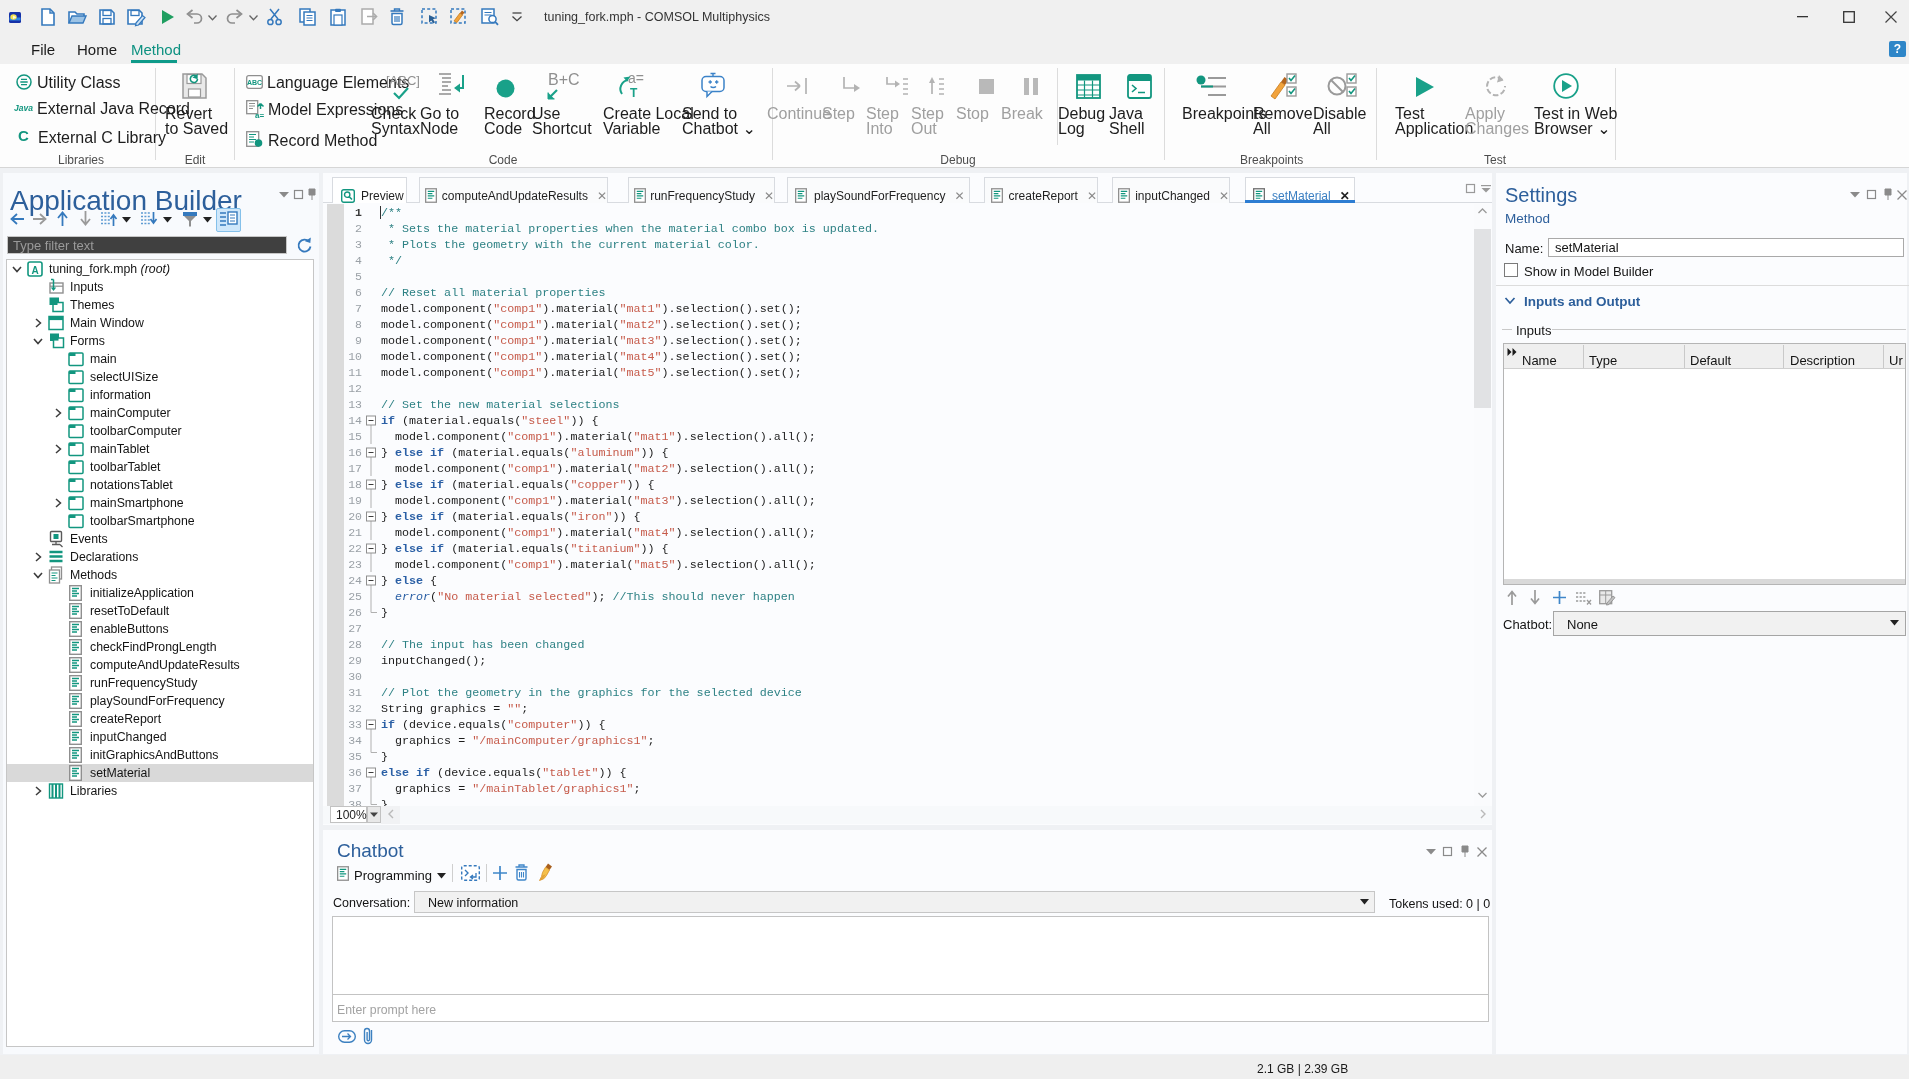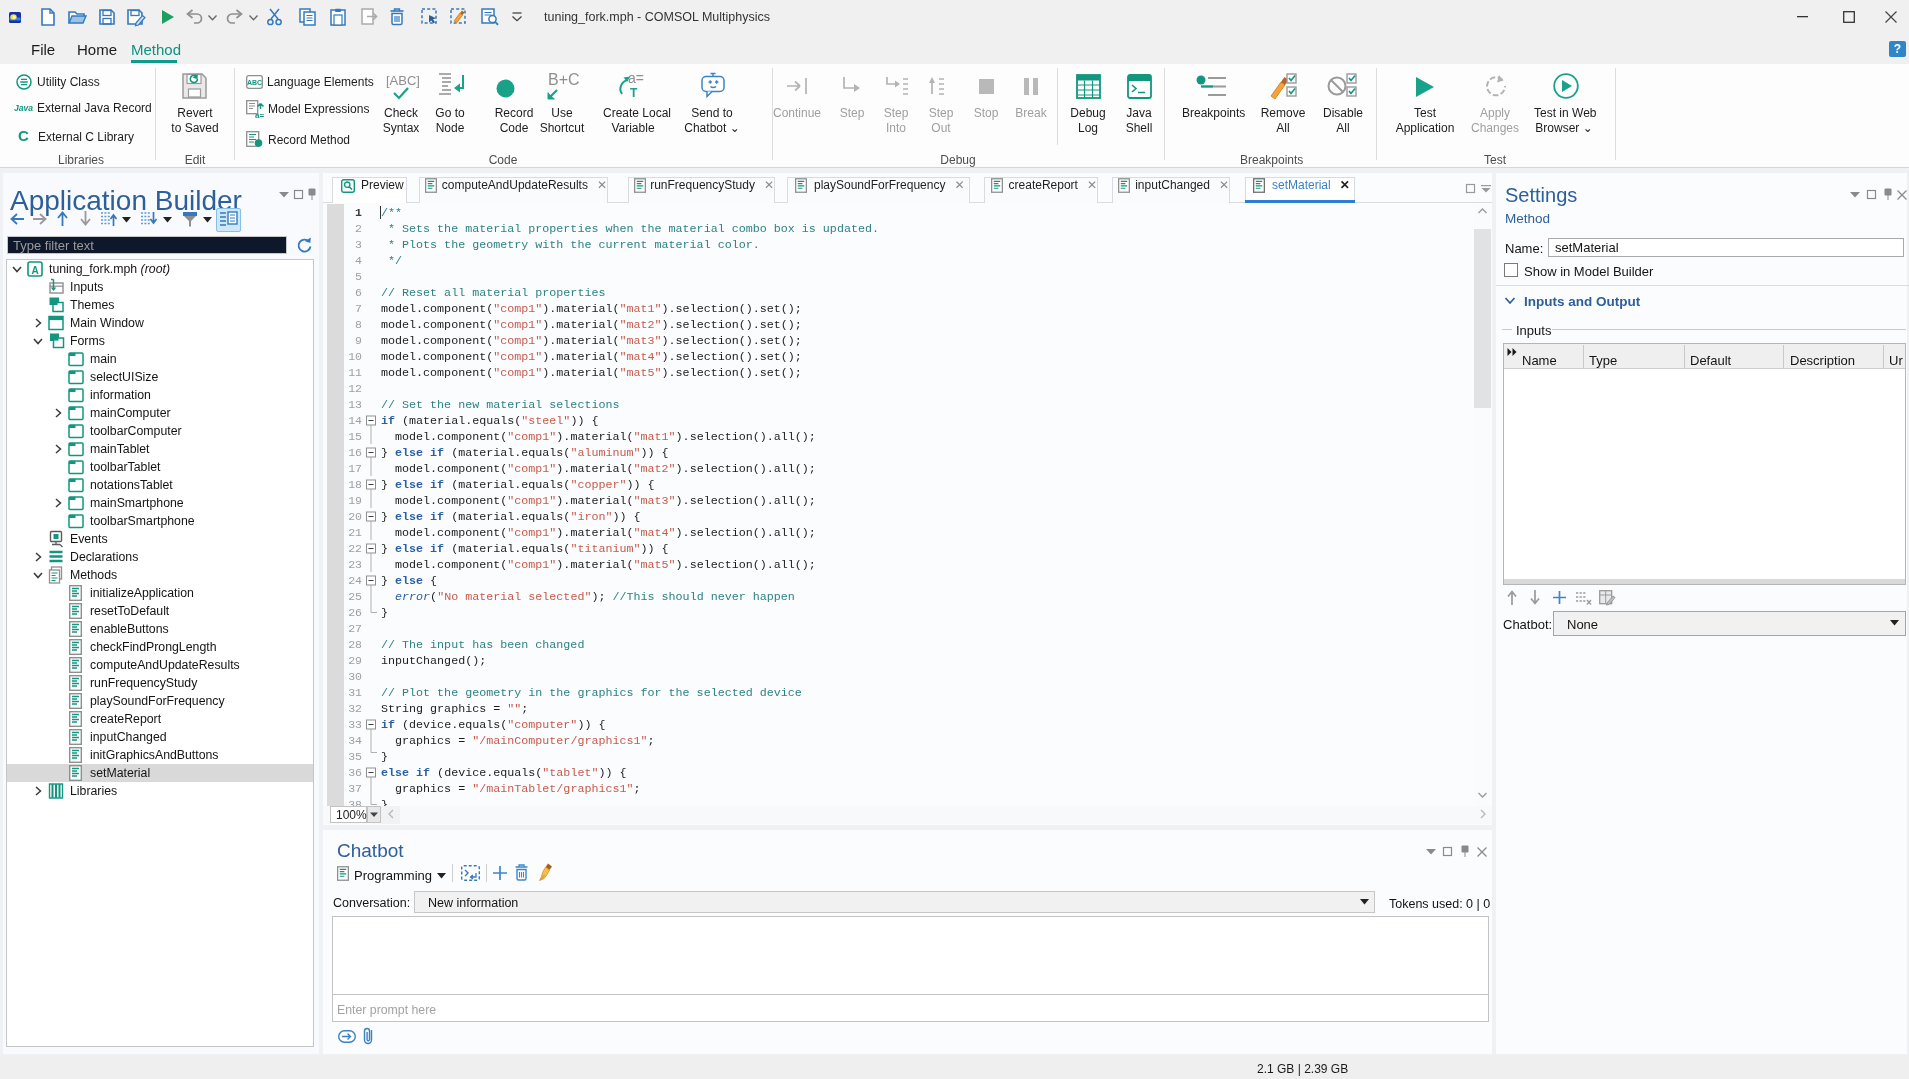--- a/index.html
+++ b/index.html
@@ -1,23 +1,23 @@
 <!DOCTYPE html>
 <html><head><meta charset="utf-8"><style>
 *{margin:0;padding:0;box-sizing:border-box}
 html,body{width:1909px;height:1079px;overflow:hidden;background:#eff1f4;font-family:"Liberation Sans",sans-serif;}
 .a{position:absolute}
 svg{display:block;position:absolute;overflow:visible}
-.rlb{position:absolute;font-size:12px;color:#1d1d1d;text-align:center;line-height:15px;white-space:nowrap}
+.rlb{position:absolute;font-size:16px;color:#1d1d1d;text-align:left;line-height:15px;white-space:nowrap}
 .glb{position:absolute;font-size:12px;color:#4d4d4d;text-align:center;white-space:nowrap}
 .gsep{position:absolute;top:68px;width:1px;height:92px;background:#dcdcdc}
 .t13{font-size:13px;color:#141414;white-space:nowrap}
 .tr{position:absolute;height:18px;display:flex;align-items:center;font-size:12.3px;color:#141414;white-space:nowrap}
 .tr svg{position:static}
-.tab{position:absolute;top:177px;height:26px;background:#fafbfc;border:1px solid #d8dbe0;border-bottom:none;display:flex;align-items:flex-start;font-size:12px;color:#1f1f1f;white-space:nowrap}
+.tab{position:absolute;top:177px;height:26px;background:#fafbfc;border:1px solid #d8dbe0;border-bottom:none;display:flex;align-items:flex-end;font-size:12px;color:#1f1f1f;white-space:nowrap}
 .tab svg{position:static}
 .x{color:#8a8a8a;font-size:12px;margin-left:9px}
 pre{font-family:"Liberation Mono",monospace;font-size:11.7px;line-height:16px;position:absolute;white-space:pre}
 .c{color:#2d8184}.s{color:#c65b4b}.k{color:#2a5fa5;font-weight:bold}.e{color:#2a5fa5;font-style:italic}
 .hb{color:#2d5f9b}
 </style></head>
 <body>
 
 <div class="a" style="left:0;top:0;width:1909px;height:64px;background:#f0f0f0"></div>
 <div class="a" style="left:544px;top:10px;font-size:12.5px;color:#333">tuning_fork.mph - COMSOL Multiphysics</div>
@@ -376,21 +376,21 @@
 <svg style="left:219px;top:211px" width="19" height="18">
     <path d="M1 2 h6 M1 6 h6 M1 10 h6 M1 14 h6" stroke="#3579bd" stroke-width="1.5"></path>
     <rect x="9" y="1" width="9" height="12" fill="#fff" stroke="#3579bd" stroke-width="1.4"></rect>
     <path d="M11 4 h5 M11 7 h5 M11 10 h5" stroke="#3579bd" stroke-width="1"></path>
   </svg>
 
 <svg style="left:296px;top:237px" width="15" height="15">
     <path d="M13 4.5 a6 6 0 1 0 1.5 5" fill="none" stroke="#3579bd" stroke-width="1.8"></path>
     <path d="M14.8 0.5 L14.3 6 L9 4.2" fill="#3579bd"></path>
   </svg>
-<div class="a" style="left:7px;top:236px;width:280px;height:18px;background:#0f172a;border:1px solid #c6c6c6;font-size:13px;color:#9a9a9a;line-height:17px;padding-left:5px">Type filter text</div>
+<div class="a" style="left:7px;top:236px;width:280px;height:18px;background:#404040;border:1px solid #c6c6c6;font-size:13px;color:#9a9a9a;line-height:17px;padding-left:5px">Type filter text</div>
 <div class="a" style="left:6px;top:259px;width:308px;height:788px;background:#fff;border:1px solid #c6c6c6"></div>
 <div class="a" style="left:7px;top:764px;width:306px;height:18px;background:#d9d9d9"></div>
 
 <div class="tr" style="left:11px;top:260px">
 <svg width="12" height="18" viewBox="0 0 12 18">
       <path d="M2 7 L6 11.5 L10 7" fill="none" stroke="#3c3c3c" stroke-width="1.6"></path>
     </svg><span style="width:4px"></span>
 <svg width="16" height="18" viewBox="0 0 16 18">
       <rect x="1" y="2" width="14" height="14" rx="2" fill="#fff" stroke="#12967f" stroke-width="1.6"></rect>
       <text x="8" y="13.5" font-size="10" font-weight="bold" fill="#12967f" text-anchor="middle" font-family="Liberation Sans">A</text>

